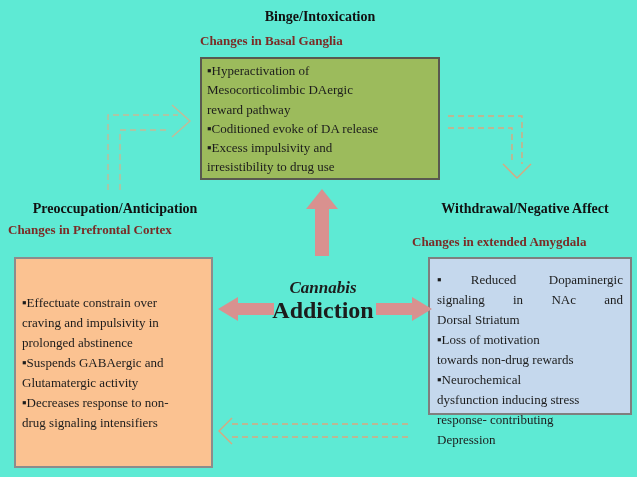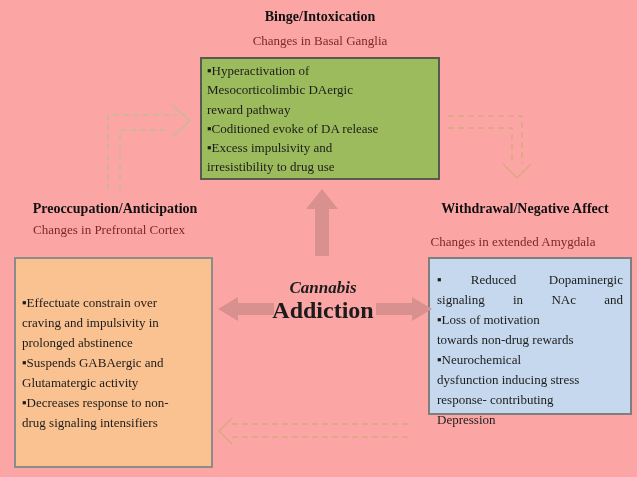--- a/index.html
+++ b/index.html
@@ -4,27 +4,27 @@
 <style>
   :root{
     --green_fill:#9CBB5C; --green_border:#59594F;
     --orange_fill:#FBC291; --orange_border:#8C8C8C;
     --blue_fill:#C5D8ED; --blue_border:#7F7F7F;
     --maroon:#7B2B26; --text_black:#1C1C1C;
     --arrow_pink:#D9918F; --dash_khaki:#C5BA97; --dash_tan:#D9A87F;
   }
   html,body{margin:0;padding:0;background:#fff;}
   #canvas{
-    position:relative; width:637px; height:477px; background:#fca5a5;
+    position:relative; width:637px; height:477px; background:#5eead4;
     font-family:"Liberation Serif", "DejaVu Serif", serif;
     color:var(--text_black); overflow:hidden;
   }
   .abs{position:absolute;}
   .stage-title{font-weight:bold; font-size:14px; text-align:center; color:#111;}
-  .stage-sub{font-weight:normal; font-size:13px; text-align:center; color:var(--maroon);}
+  .stage-sub{font-weight:bold; font-size:13px; color:var(--maroon);}
   .box{box-sizing:border-box; font-size:13px;}
   .box div{white-space:nowrap;}
   .box .justify{white-space:normal; text-align:justify; text-align-last:justify;}
   #green-box{
     left:200px; top:57px; width:240px; height:123px;
     background:var(--green_fill); border:2px solid var(--green_border);
     padding:2px 5px; line-height:19.3px;
   }
   #orange-box{
     left:14px; top:257px; width:199px; height:211px;
@@ -75,20 +75,21 @@
       <div>prolonged abstinence</div>
       <div>▪Suspends GABAergic and</div>
       <div>Glutamatergic activity</div>
       <div>▪Decreases response to non-</div>
       <div>drug signaling intensifiers</div>
     </div>
 
   <div id="blue-box" class="abs box">
       <div class="justify">▪Reduced Dopaminergic</div>
       <div class="justify">signaling in NAc and</div>
+      <div>Dorsal Striatum</div>
       <div>▪Loss of motivation</div>
       <div>towards non-drug rewards</div>
       <div>▪Neurochemical</div>
       <div>dysfunction inducing stress</div>
       <div>response- contributing</div>
       <div>Depression</div>
     </div>
 
   <div id="center-label" class="abs">
     <div id="center-line1">Cannabis</div>

